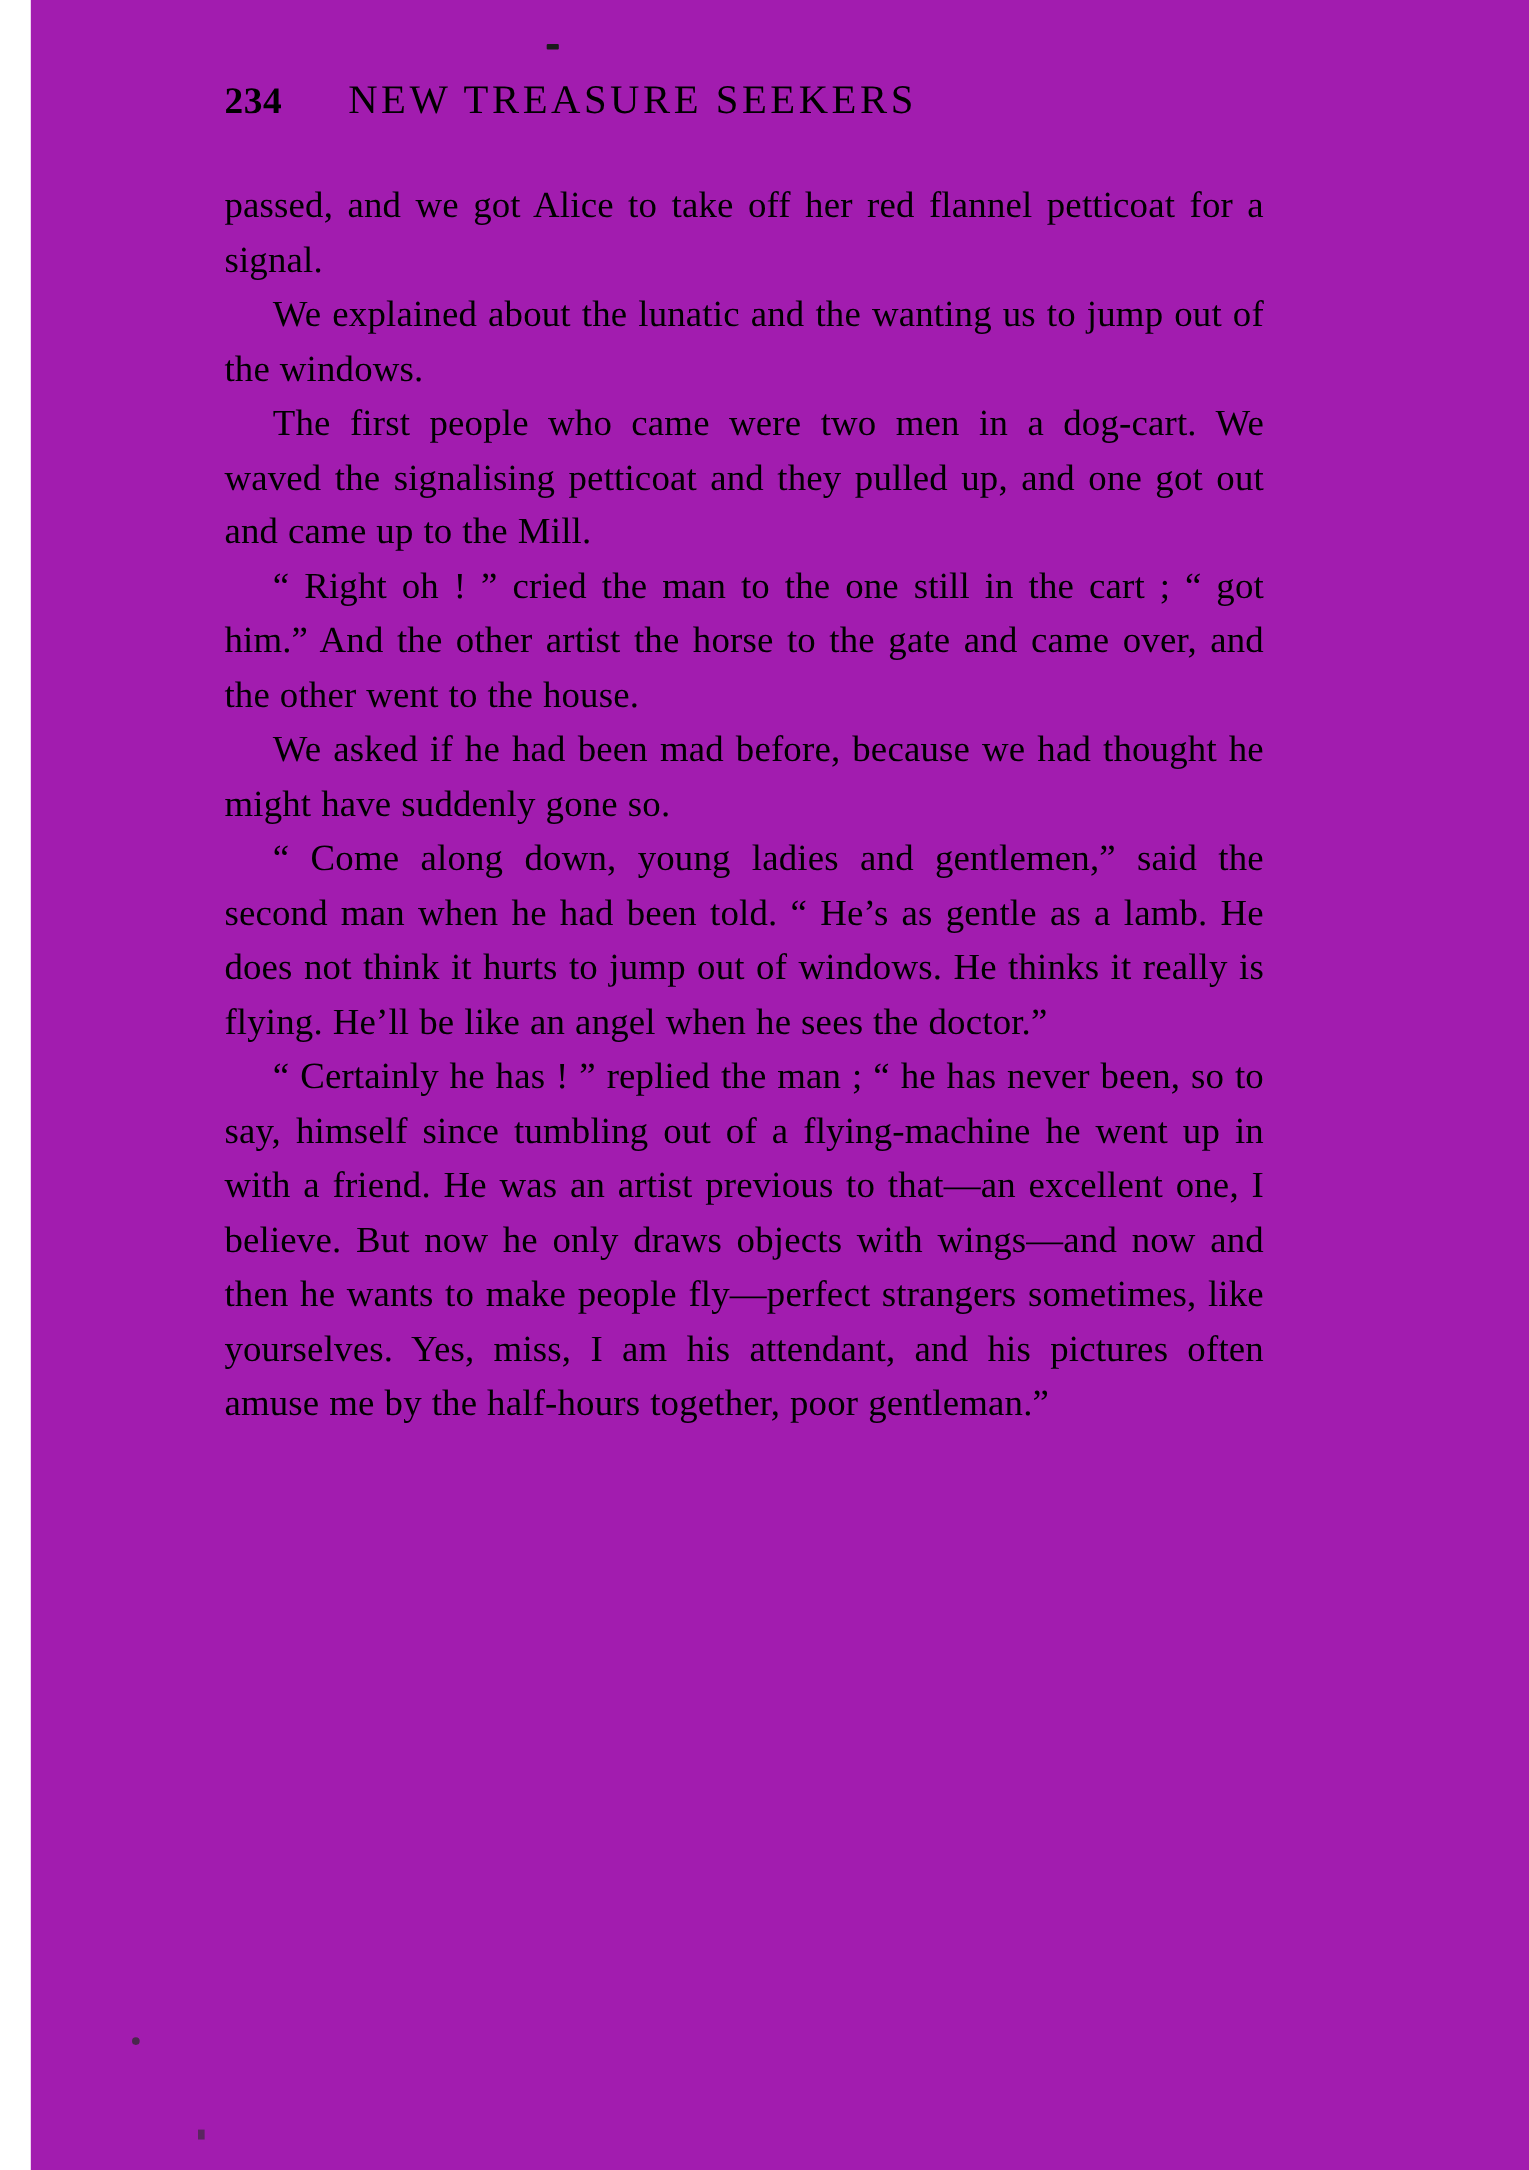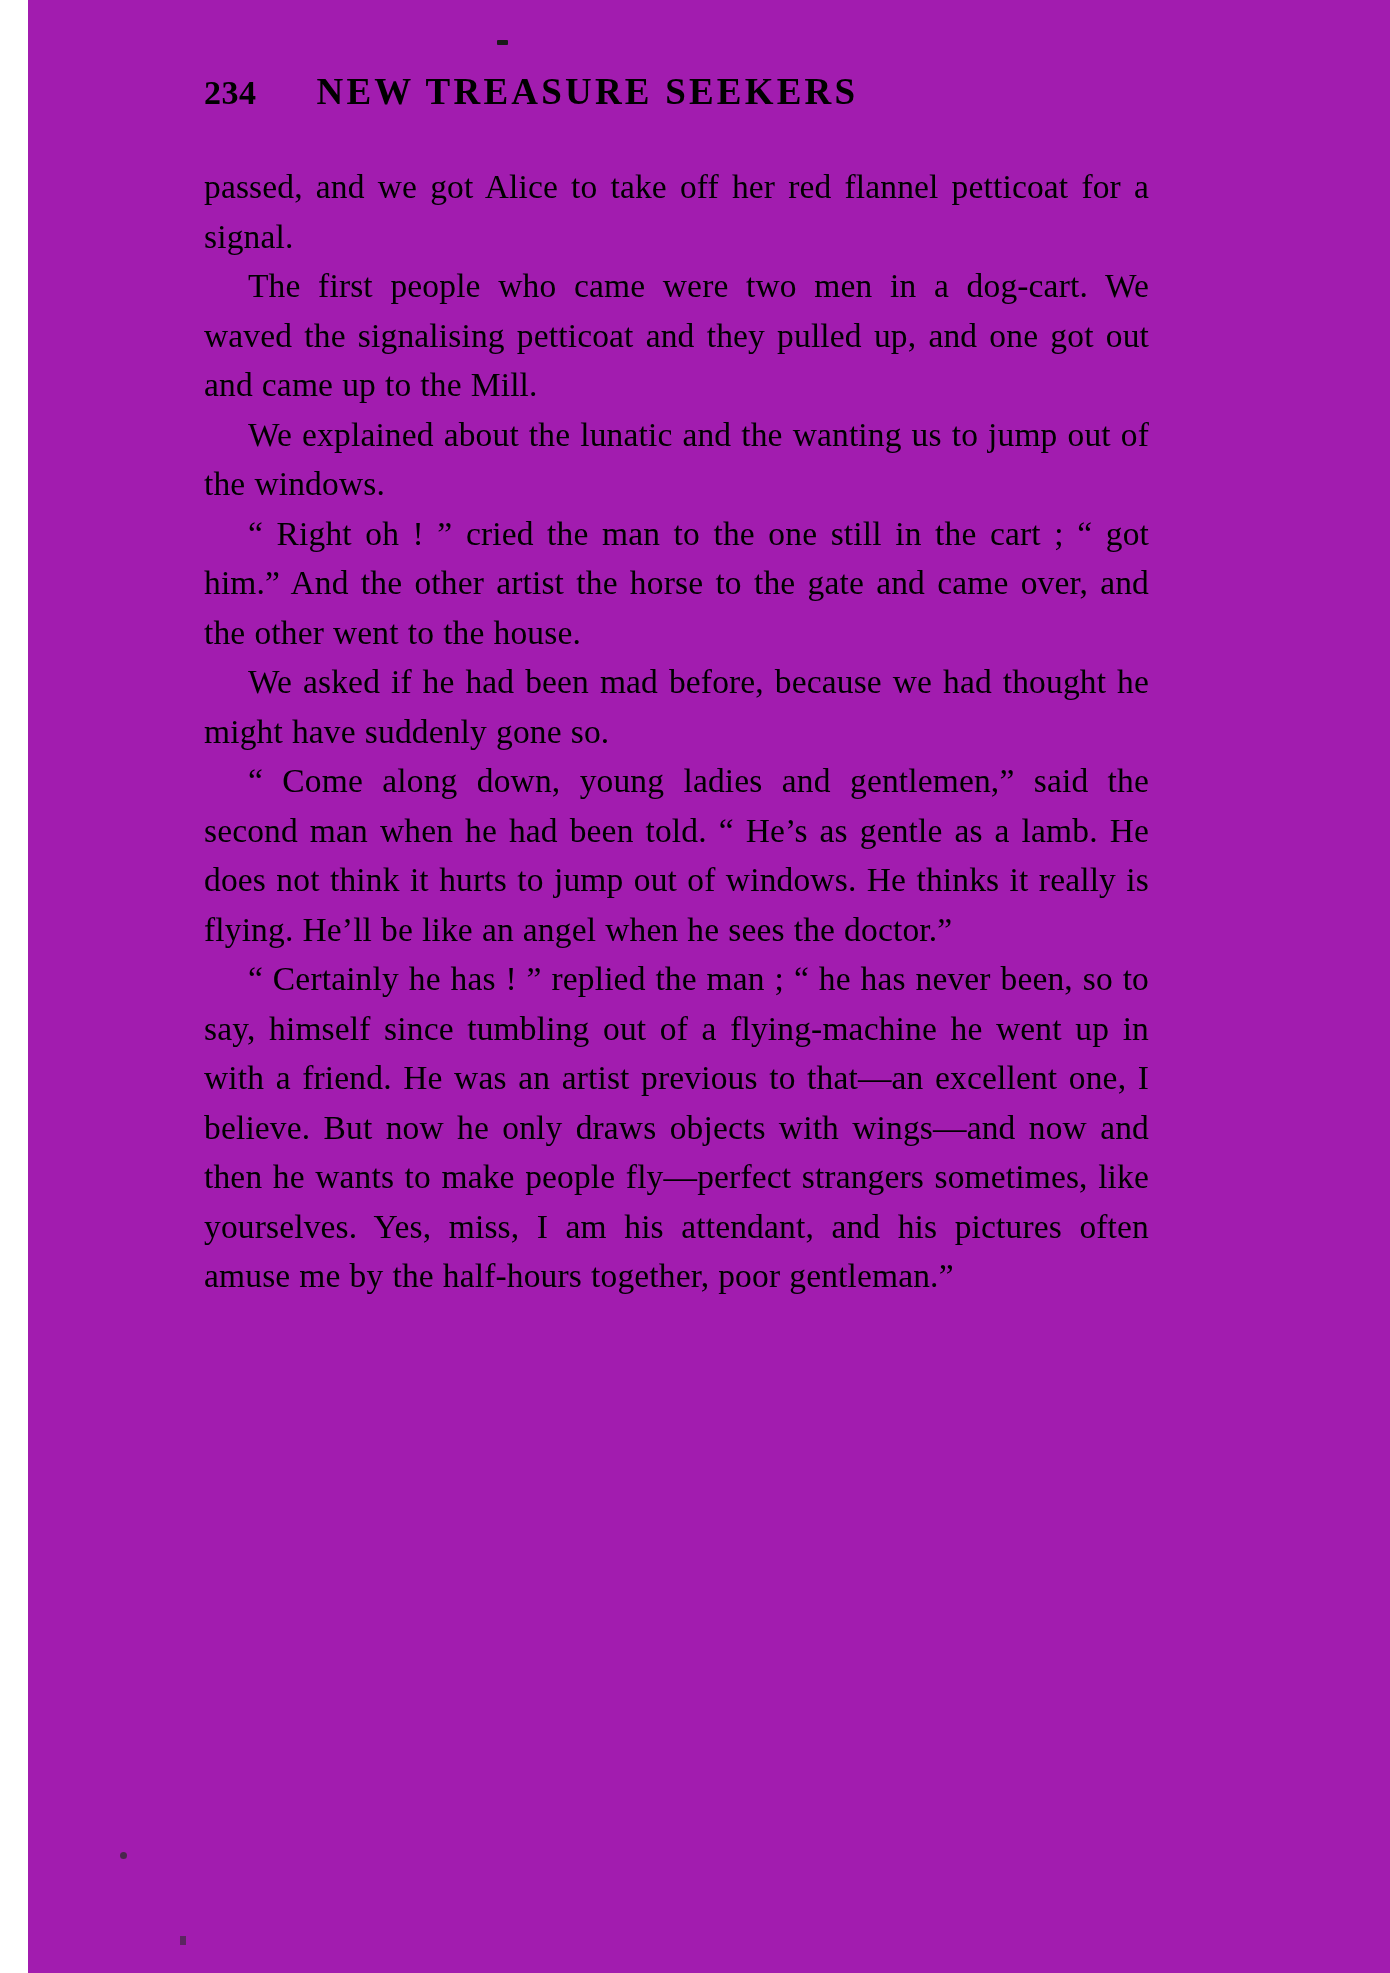--- a/index.html
+++ b/index.html
@@ -42,21 +42,21 @@
     align-items: baseline;
   }
   .folio {
     font-size: 34px;
     font-weight: bold;
     letter-spacing: 0.5px;
     white-space: nowrap;
   }
   .running-title {
     font-size: 37px;
-    font-weight: bold;
+    font-weight: normal;
     letter-spacing: 3.2px;
     margin-left: 60px;
     white-space: nowrap;
     text-align: right;
   }
   .body-text {
     position: absolute;
     left: 176px;
     top: 162px;
     width: 945px;
@@ -103,22 +103,22 @@
 
   <div class="top-speck"></div>
 
   <div class="header">
     <span class="folio">234</span>
     <span class="running-title">NEW TREASURE SEEKERS</span>
   </div>
 
   <div class="body-text">
     <p>passed, and we got Alice to take off her red flannel petticoat for a signal.</p>
+    <p class="indent">We explained about the lunatic and the wanting us to jump out of the windows.</p>
     <p class="indent">The first people who came were two men in a dog-cart. We waved the signalising petticoat and they pulled up, and one got out and came up to the Mill.</p>
-    <p class="indent">We explained about the lunatic and the wanting us to jump out of the windows.</p>
     <p class="indent">“ Right oh ! ” cried the man to the one still in the cart ; “ got him.” And the other artist the horse to the gate and came over, and the other went to the house.</p>
     <p class="indent">We asked if he had been mad before, because we had thought he might have suddenly gone so.</p>
     <p class="indent">“ Come along down, young ladies and gentlemen,” said the second man when he had been told. “ He’s as gentle as a lamb. He does not think it hurts to jump out of windows. He thinks it really is flying. He’ll be like an angel when he sees the doctor.”</p>
     <p class="indent">“ Certainly he has ! ” replied the man ; “ he has never been, so to say, himself since tumbling out of a flying-machine he went up in with a friend. He was an artist previous to that—an excellent one, I believe. But now he only draws objects with wings—and now and then he wants to make people fly—perfect strangers sometimes, like yourselves. Yes, miss, I am his attendant, and his pictures often amuse me by the half-hours together, poor gentleman.”</p>
   </div>
 
   <div class="edge-speck-a"></div>
   <div class="edge-speck-b"></div>
 
 </div>

